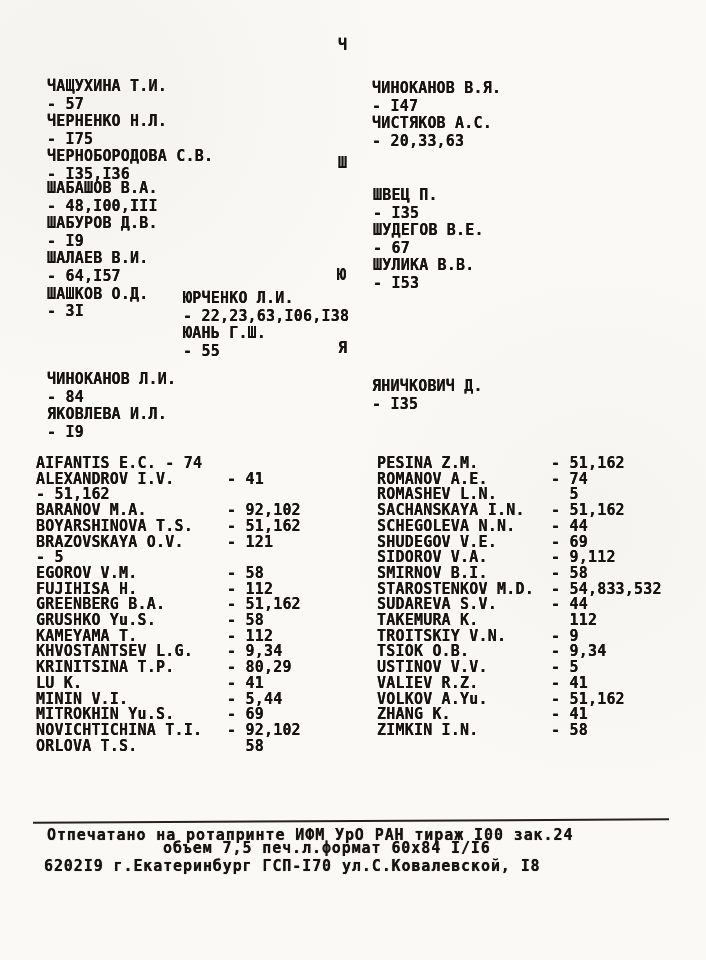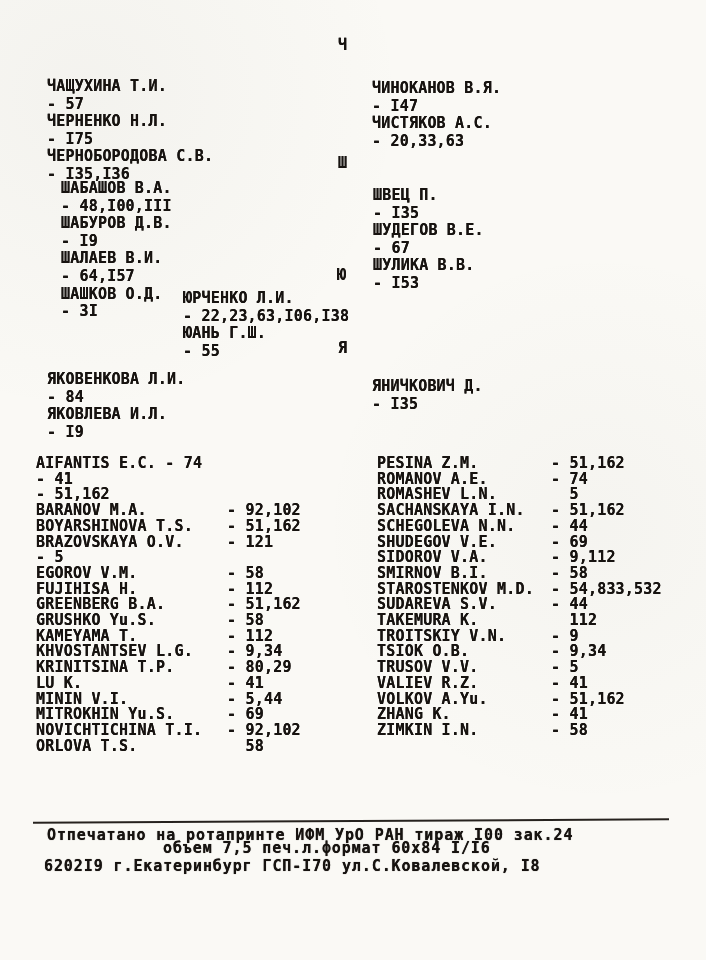--- a/index.html
+++ b/index.html
@@ -60,50 +60,50 @@
       <div class="row"><span class="n">ЧАЩУХИНА Т.И.</span><span class="p">- 57</span></div>
       <div class="row"><span class="n">ЧЕРНЕНКО Н.Л.</span><span class="p">- I75</span></div>
       <div class="row"><span class="n">ЧЕРНОБОРОДОВА С.В.</span><span class="p">- I35,I36</span></div>
     </div>
   <div class="col cyr" style="left:372px;top:80px;--nw:155px">
       <div class="row"><span class="n">ЧИНОКАНОВ В.Я.</span><span class="p">- I47</span></div>
       <div class="row"><span class="n">ЧИСТЯКОВ А.С.</span><span class="p">- 20,33,63</span></div>
     </div>
 
   <div class="hdr" style="left:338px;top:154px">Ш</div>
-  <div class="col cyr" style="left:61px;top:180px;--nw:168px">
+  <div class="col cyr" style="left:47px;top:180px;--nw:168px">
       <div class="row"><span class="n">ШАБАШОВ В.А.</span><span class="p">- 48,I00,III</span></div>
       <div class="row"><span class="n">ШАБУРОВ Д.В.</span><span class="p">- I9</span></div>
       <div class="row"><span class="n">ШАЛАЕВ В.И.</span><span class="p">- 64,I57</span></div>
       <div class="row"><span class="n">ШАШКОВ О.Д.</span><span class="p">- 3I</span></div>
     </div>
   <div class="col cyr" style="left:373px;top:187px;--nw:183px">
       <div class="row"><span class="n">ШВЕЦ П.</span><span class="p">- I35</span></div>
       <div class="row"><span class="n">ШУДЕГОВ В.Е.</span><span class="p">- 67</span></div>
       <div class="row"><span class="n">ШУЛИКА В.В.</span><span class="p">- I53</span></div>
     </div>
 
   <div class="hdr" style="left:337px;top:266px">Ю</div>
   <div class="col cyr" style="left:183px;top:290px;--nw:152px">
       <div class="row"><span class="n">ЮРЧЕНКО Л.И.</span><span class="p">- 22,23,63,I06,I38</span></div>
       <div class="row"><span class="n">ЮАНЬ Г.Ш.</span><span class="p">- 55</span></div>
     </div>
 
   <div class="hdr" style="left:338px;top:339px">Я</div>
   <div class="col cyr" style="left:47px;top:371px;--nw:168px">
-      <div class="row"><span class="n">ЯКОВЕНКОВА Л.И.</span><span class="p">- 84</span></div>
+      <div class="row"><span class="n">ЧИНОКАНОВ Л.И.</span><span class="p">- 84</span></div>
       <div class="row"><span class="n">ЯКОВЛЕВА И.Л.</span><span class="p">- I9</span></div>
     </div>
   <div class="col cyr" style="left:372px;top:378px;--nw:173px">
       <div class="row"><span class="n">ЯНИЧКОВИЧ Д.</span><span class="p">- I35</span></div>
     </div>
 
   <div class="col lat" style="left:36px;top:456px;--nw:191px">
       <div class="row"><span class="n">AIFANTIS E.C. - 74</span><span class="p"></span></div>
-      <div class="row"><span class="p">- 41</span></div>
+      <div class="row"><span class="n">ALEXANDROV I.V.</span><span class="p">- 41</span></div>
       <div class="row"><span class="p">- 51,162</span></div>
       <div class="row"><span class="n">BARANOV M.A.</span><span class="p">- 92,102</span></div>
       <div class="row"><span class="n">BOYARSHINOVA T.S.</span><span class="p">- 51,162</span></div>
       <div class="row"><span class="n">BRAZOVSKAYA O.V.</span><span class="p">- 121</span></div>
       <div class="row"><span class="p">- 5</span></div>
       <div class="row"><span class="n">EGOROV V.M.</span><span class="p">- 58</span></div>
       <div class="row"><span class="n">FUJIHISA H.</span><span class="p">- 112</span></div>
       <div class="row"><span class="n">GREENBERG B.A.</span><span class="p">- 51,162</span></div>
       <div class="row"><span class="n">GRUSHKO Yu.S.</span><span class="p">- 58</span></div>
       <div class="row"><span class="n">KAMEYAMA T.</span><span class="p">- 112</span></div>
@@ -122,21 +122,21 @@
       <div class="row"><span class="n">SACHANSKAYA I.N.</span><span class="p">- 51,162</span></div>
       <div class="row"><span class="n">SCHEGOLEVA N.N.</span><span class="p">- 44</span></div>
       <div class="row"><span class="n">SHUDEGOV V.E.</span><span class="p">- 69</span></div>
       <div class="row"><span class="n">SIDOROV V.A.</span><span class="p">- 9,112</span></div>
       <div class="row"><span class="n">SMIRNOV B.I.</span><span class="p">- 58</span></div>
       <div class="row"><span class="n">STAROSTENKOV M.D.</span><span class="p">- 54,833,532</span></div>
       <div class="row"><span class="n">SUDAREVA S.V.</span><span class="p">- 44</span></div>
       <div class="row"><span class="n">TAKEMURA K.</span><span class="p">  112</span></div>
       <div class="row"><span class="n">TROITSKIY V.N.</span><span class="p">- 9</span></div>
       <div class="row"><span class="n">TSIOK O.B.</span><span class="p">- 9,34</span></div>
-      <div class="row"><span class="n">TRUSOV V.V.</span><span class="p">- 5</span></div>
+      <div class="row"><span class="n">USTINOV V.V.</span><span class="p">- 5</span></div>
       <div class="row"><span class="n">VALIEV R.Z.</span><span class="p">- 41</span></div>
       <div class="row"><span class="n">VOLKOV A.Yu.</span><span class="p">- 51,162</span></div>
       <div class="row"><span class="n">ZHANG K.</span><span class="p">- 41</span></div>
       <div class="row"><span class="n">ZIMKIN I.N.</span><span class="p">- 58</span></div>
     </div>
 
   <div class="rule"></div>
   <div class="fline f1">Отпечатано на ротапринте ИФМ УрО РАН тираж I00 зак.24</div>
   <div class="fline f2">объем 7,5 печ.л.формат 60х84 I/I6</div>
   <div class="fline f3">6202I9 г.Екатеринбург ГСП-I70 ул.С.Ковалевской, I8</div>

